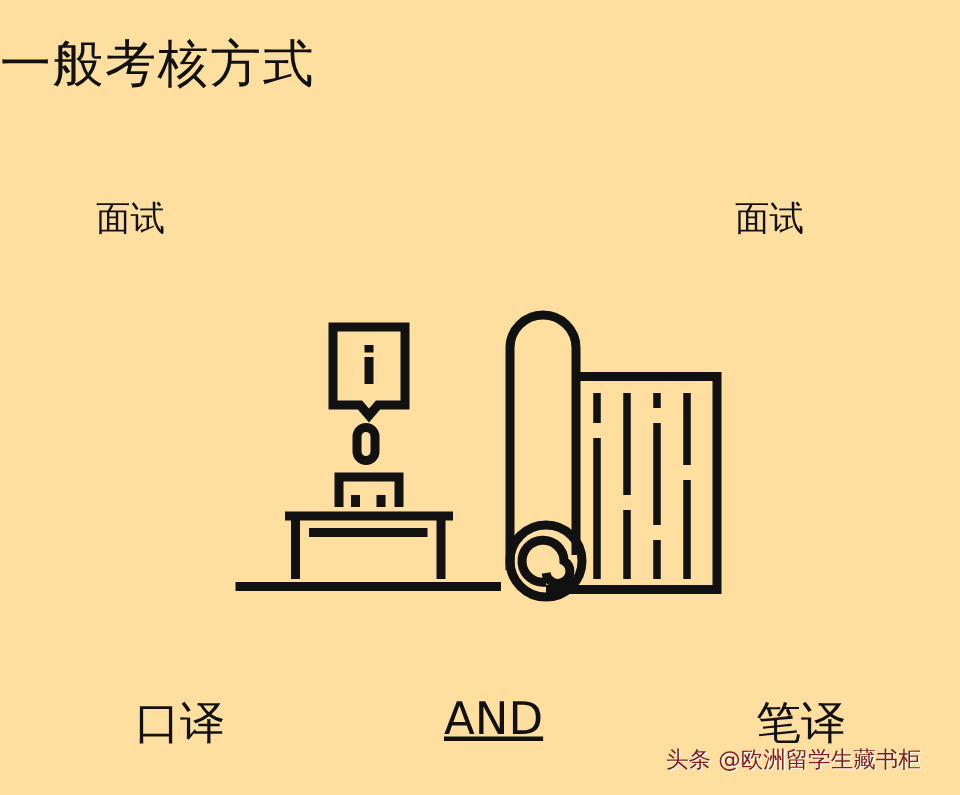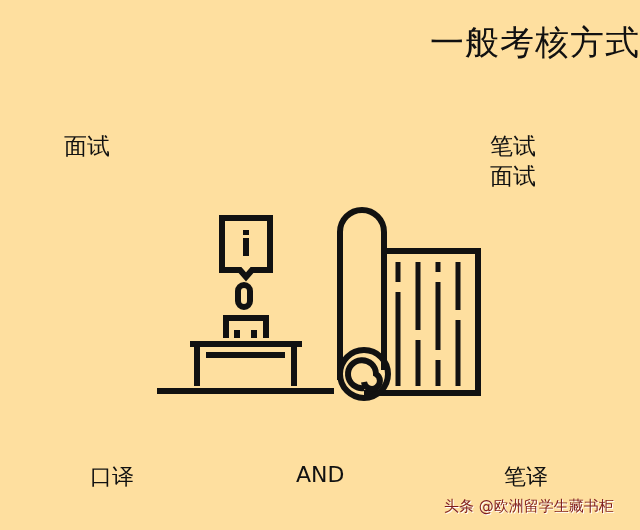--- a/index.html
+++ b/index.html
@@ -4,42 +4,41 @@
 <style>
   html, body { margin: 0; padding: 0; }
   body {
     width: 640px; height: 530px; overflow: hidden;
     background: #fedf9f;
     font-family: "DejaVu Sans", sans-serif;
     color: #111;
     position: relative;
   }
   .abs { position: absolute; }
-  .title { left: 0; width: 640px; top: 20px; text-align: right; font-size: 34px; letter-spacing: 1px; }
+  .title { left: 0; width: 640px; top: 20px; text-align: left; font-size: 34px; letter-spacing: 1px; }
   .lbl { font-size: 23px; line-height: 30px; }
   .left-top { left: 64px; top: 131px; }
   .right-top { left: 490px; top: 131px; }
-  .bottom { top: 462px; font-size: 22px; }
+  .bottom { top: 462px; font-size: 30px; }
   .b-left { left: 90px; }
-  .b-mid { left: 296px; }
+  .b-mid { left: 296px; text-decoration: underline; }
   .b-right { left: 504px; }
   .watermark { left: 444px; top: 497px; font-size: 15px; color: #7f1d1d; text-shadow: 1px 1px 0 #fff; }
   svg.illus { left: 0; top: 0; }
 </style>
 </head>
 <body>
 
 <div class="abs title">一般考核方式</div>
 
 <div class="abs lbl left-top">
   <div>面试</div>
 </div>
 
 <div class="abs lbl right-top">
-  <div>笔试</div>
   <div>面试</div>
 </div>
 
 <svg class="abs illus" width="640" height="530" viewBox="0 0 640 530">
   <g fill="none" stroke="#111" stroke-width="6" stroke-linecap="butt">
 
     <path d="M222 218 H270 V270 H252 L246 277 L240 270 H222 Z" stroke-linejoin="miter"></path>
     <rect x="243" y="230" width="6" height="5" fill="#111" stroke="none"></rect>
     <rect x="243" y="238" width="6" height="18" fill="#111" stroke="none"></rect>
 

